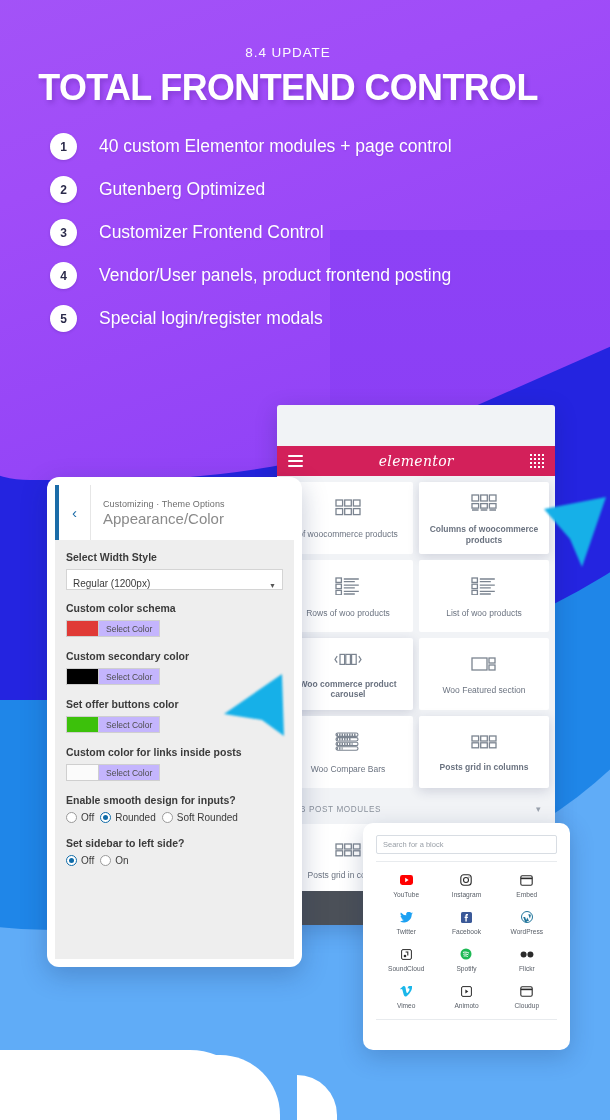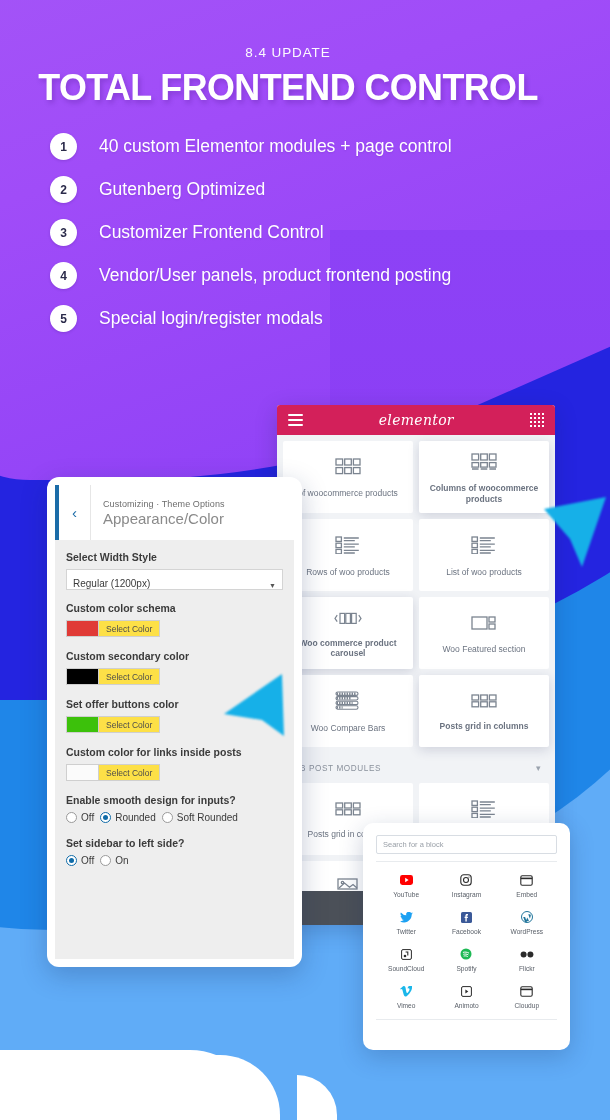--- a/index.html
+++ b/index.html
@@ -122,20 +122,21 @@
     background: #f1f3f6;
     border-radius: 3px;
     box-shadow: 0 6px 22px rgba(20,30,80,0.22);
     overflow: hidden;
     z-index: 30;
   }
   .el-head {
     height: 30px; background: #d3205a;
     display: flex; align-items: center; justify-content: space-between;
     padding: 0 11px;
+    margin-top: 41px;
   }
   .el-burger { width: 15px; }
   .el-burger i { display:block; height:2px; background:#fff; margin:2.6px 0; border-radius:1px; }
   .el-logo {
     color: #fff; font-size: 14px;
     font-family: "DejaVu Serif", serif;
     font-style: italic; letter-spacing: 0.3px;
   }
   .el-grid { display:grid; grid-template-columns: repeat(4,2.4px); gap:1.6px; }
   .el-grid s { display:block; width:2.4px; height:2.4px; background:#fff; }
@@ -196,21 +197,21 @@
     width: 100%; height: 21px; background:#fff; border:1px solid #d4d4d4;
     font-size: 10px; color:#3b3b3b; padding: 0 6px;
     display:flex; align-items:flex-end; justify-content: space-between;
     margin-bottom: 12px;
   }
   .cz-caret { font-size: 7px; color:#555; }
   .cz-colorrow { display:flex; align-items:stretch; margin-bottom: 13px; height: 17px; }
   .cz-swatch { width: 33px; border:1px solid #cfcfcf; }
   .cz-selcolor {
     border:1px solid #cfcfcf; border-left: none;
-    background:#fde047; font-size: 8.5px; color:#4b4b4b;
+    background:#c4b5fd; font-size: 8.5px; color:#4b4b4b;
     display:flex; align-items:center; padding: 0 7px;
   }
   .cz-radios { display:flex; align-items:center; margin-bottom: 14px; margin-top: 2px;}
   .cz-radio { display:flex; align-items:center; gap:4px; margin-right: 6px; }
   .cz-dot {
     width: 11px; height: 11px; border-radius: 50%;
     border: 1px solid #9a9a9a; background:#fff;
     display:flex; align-items:center; justify-content:center;
   }
   .cz-dot.on { border-color:#0f6ba8; }

